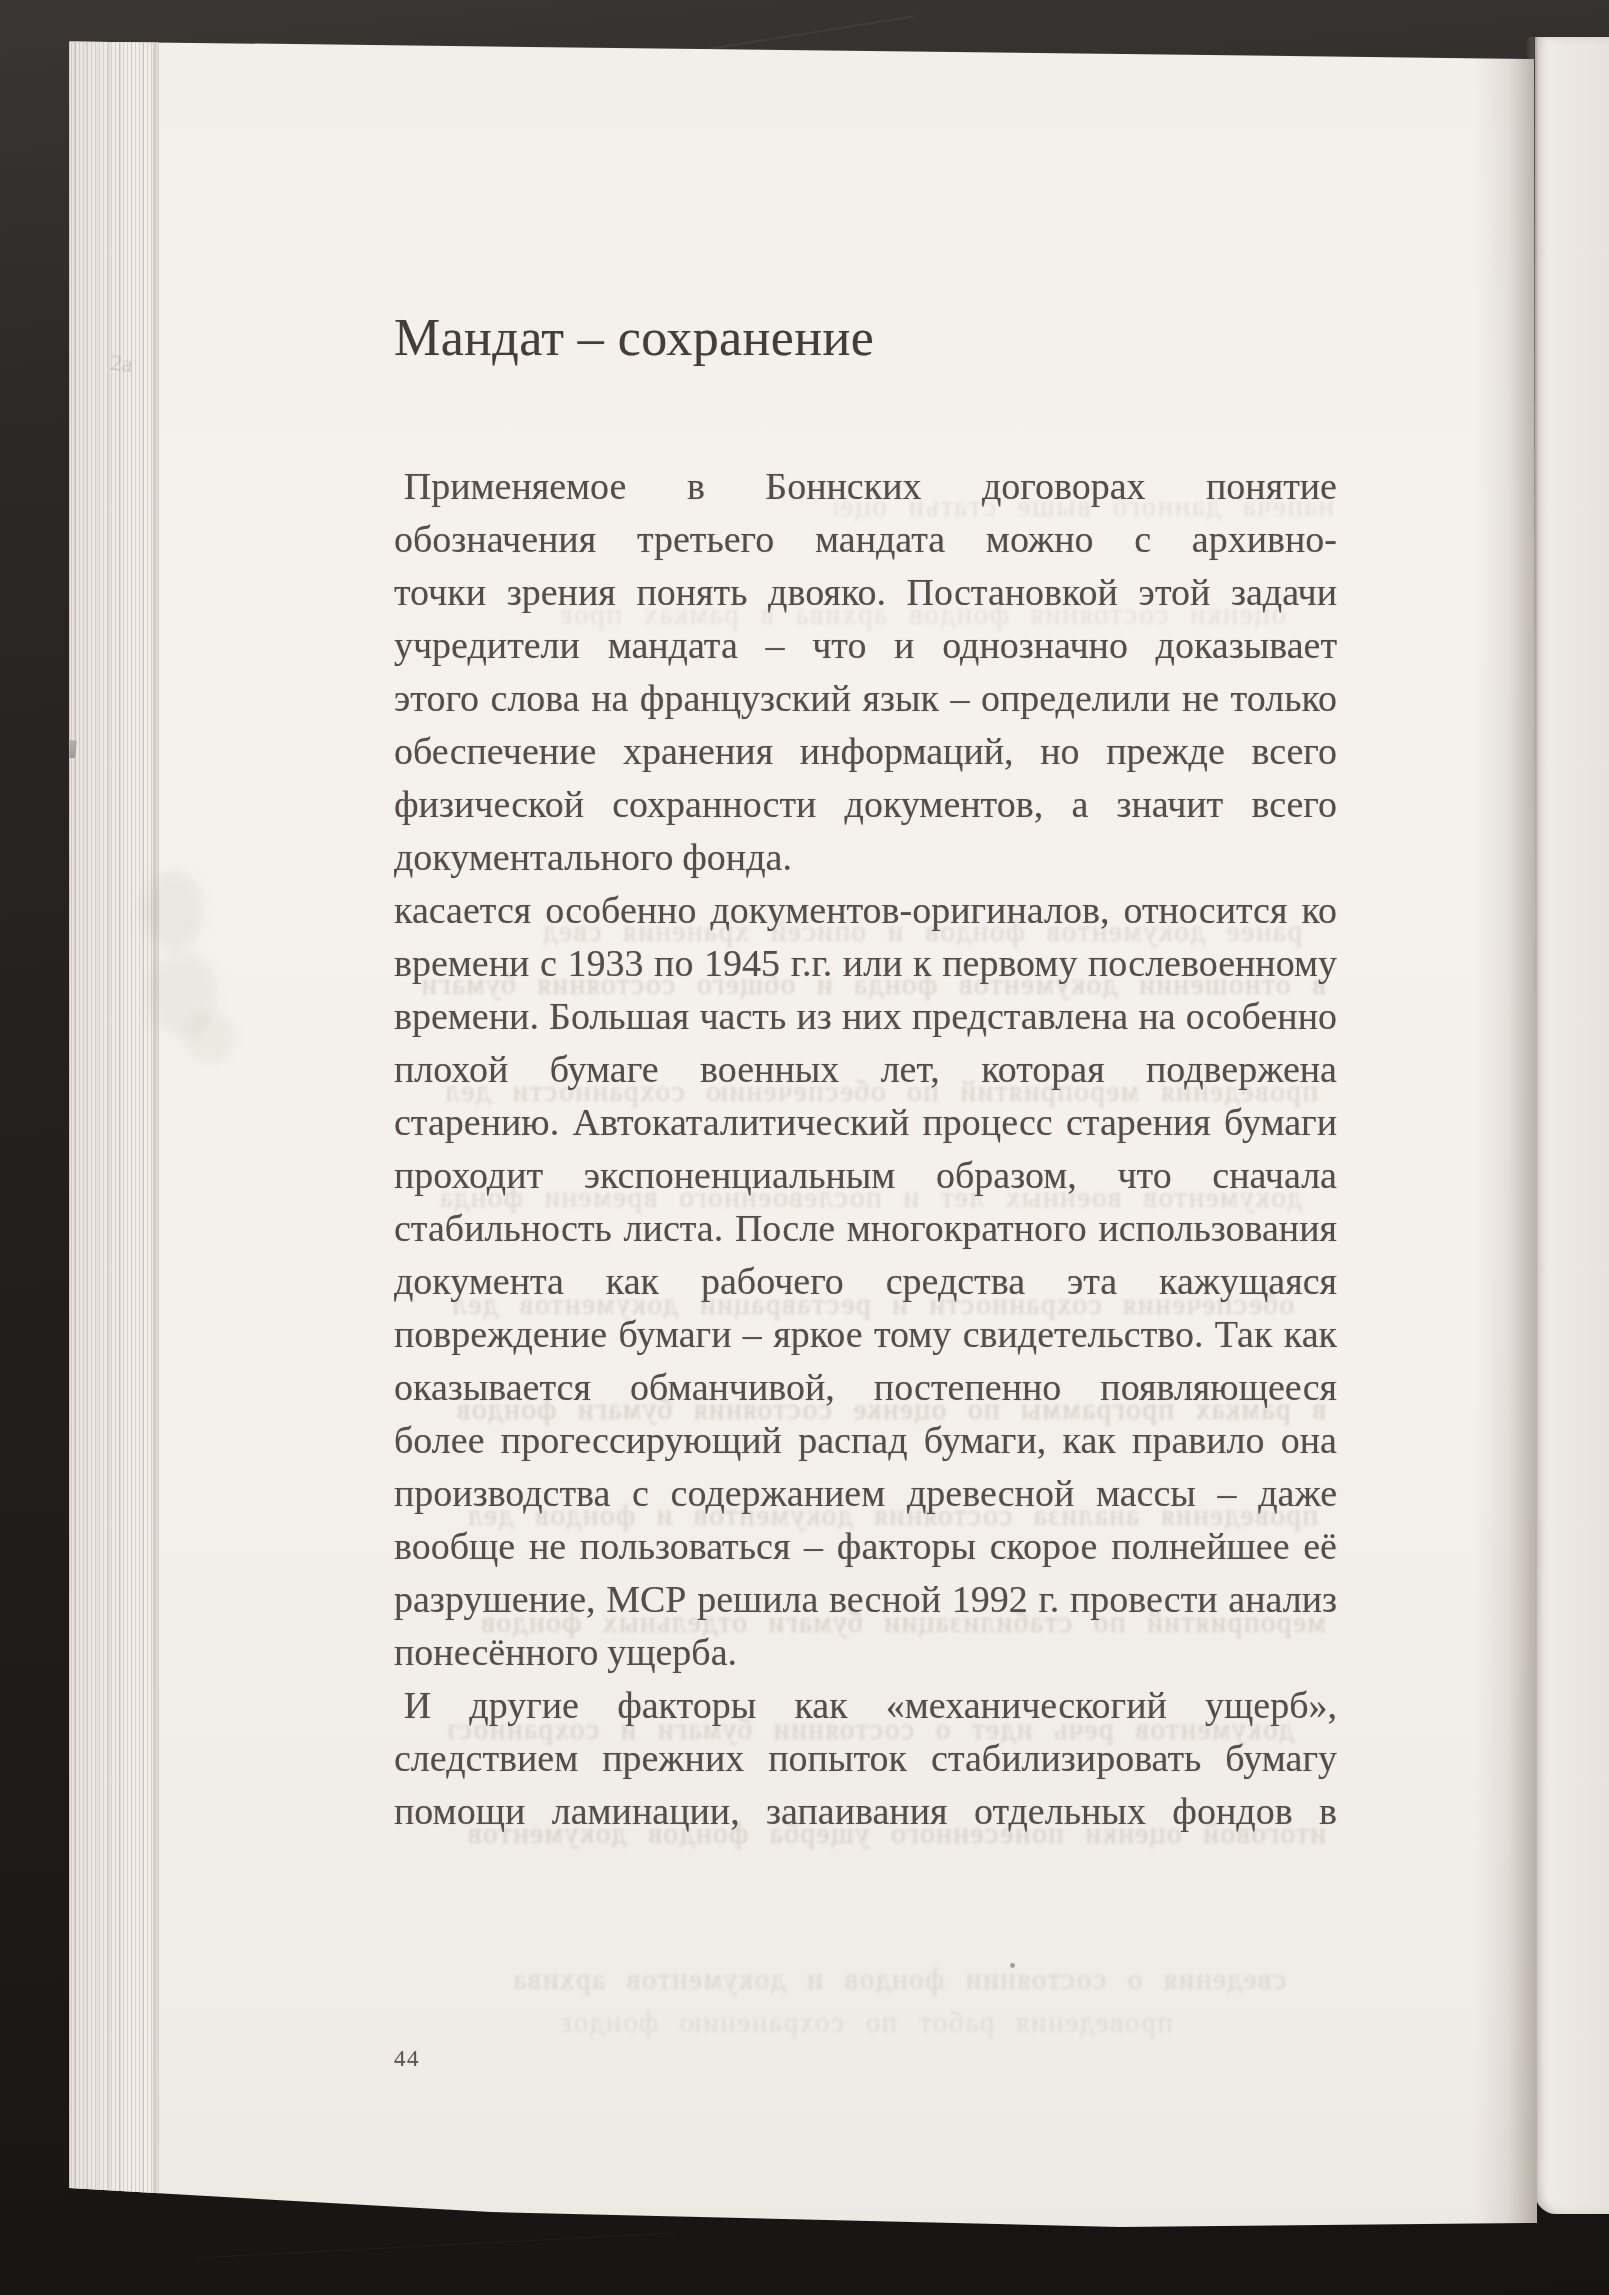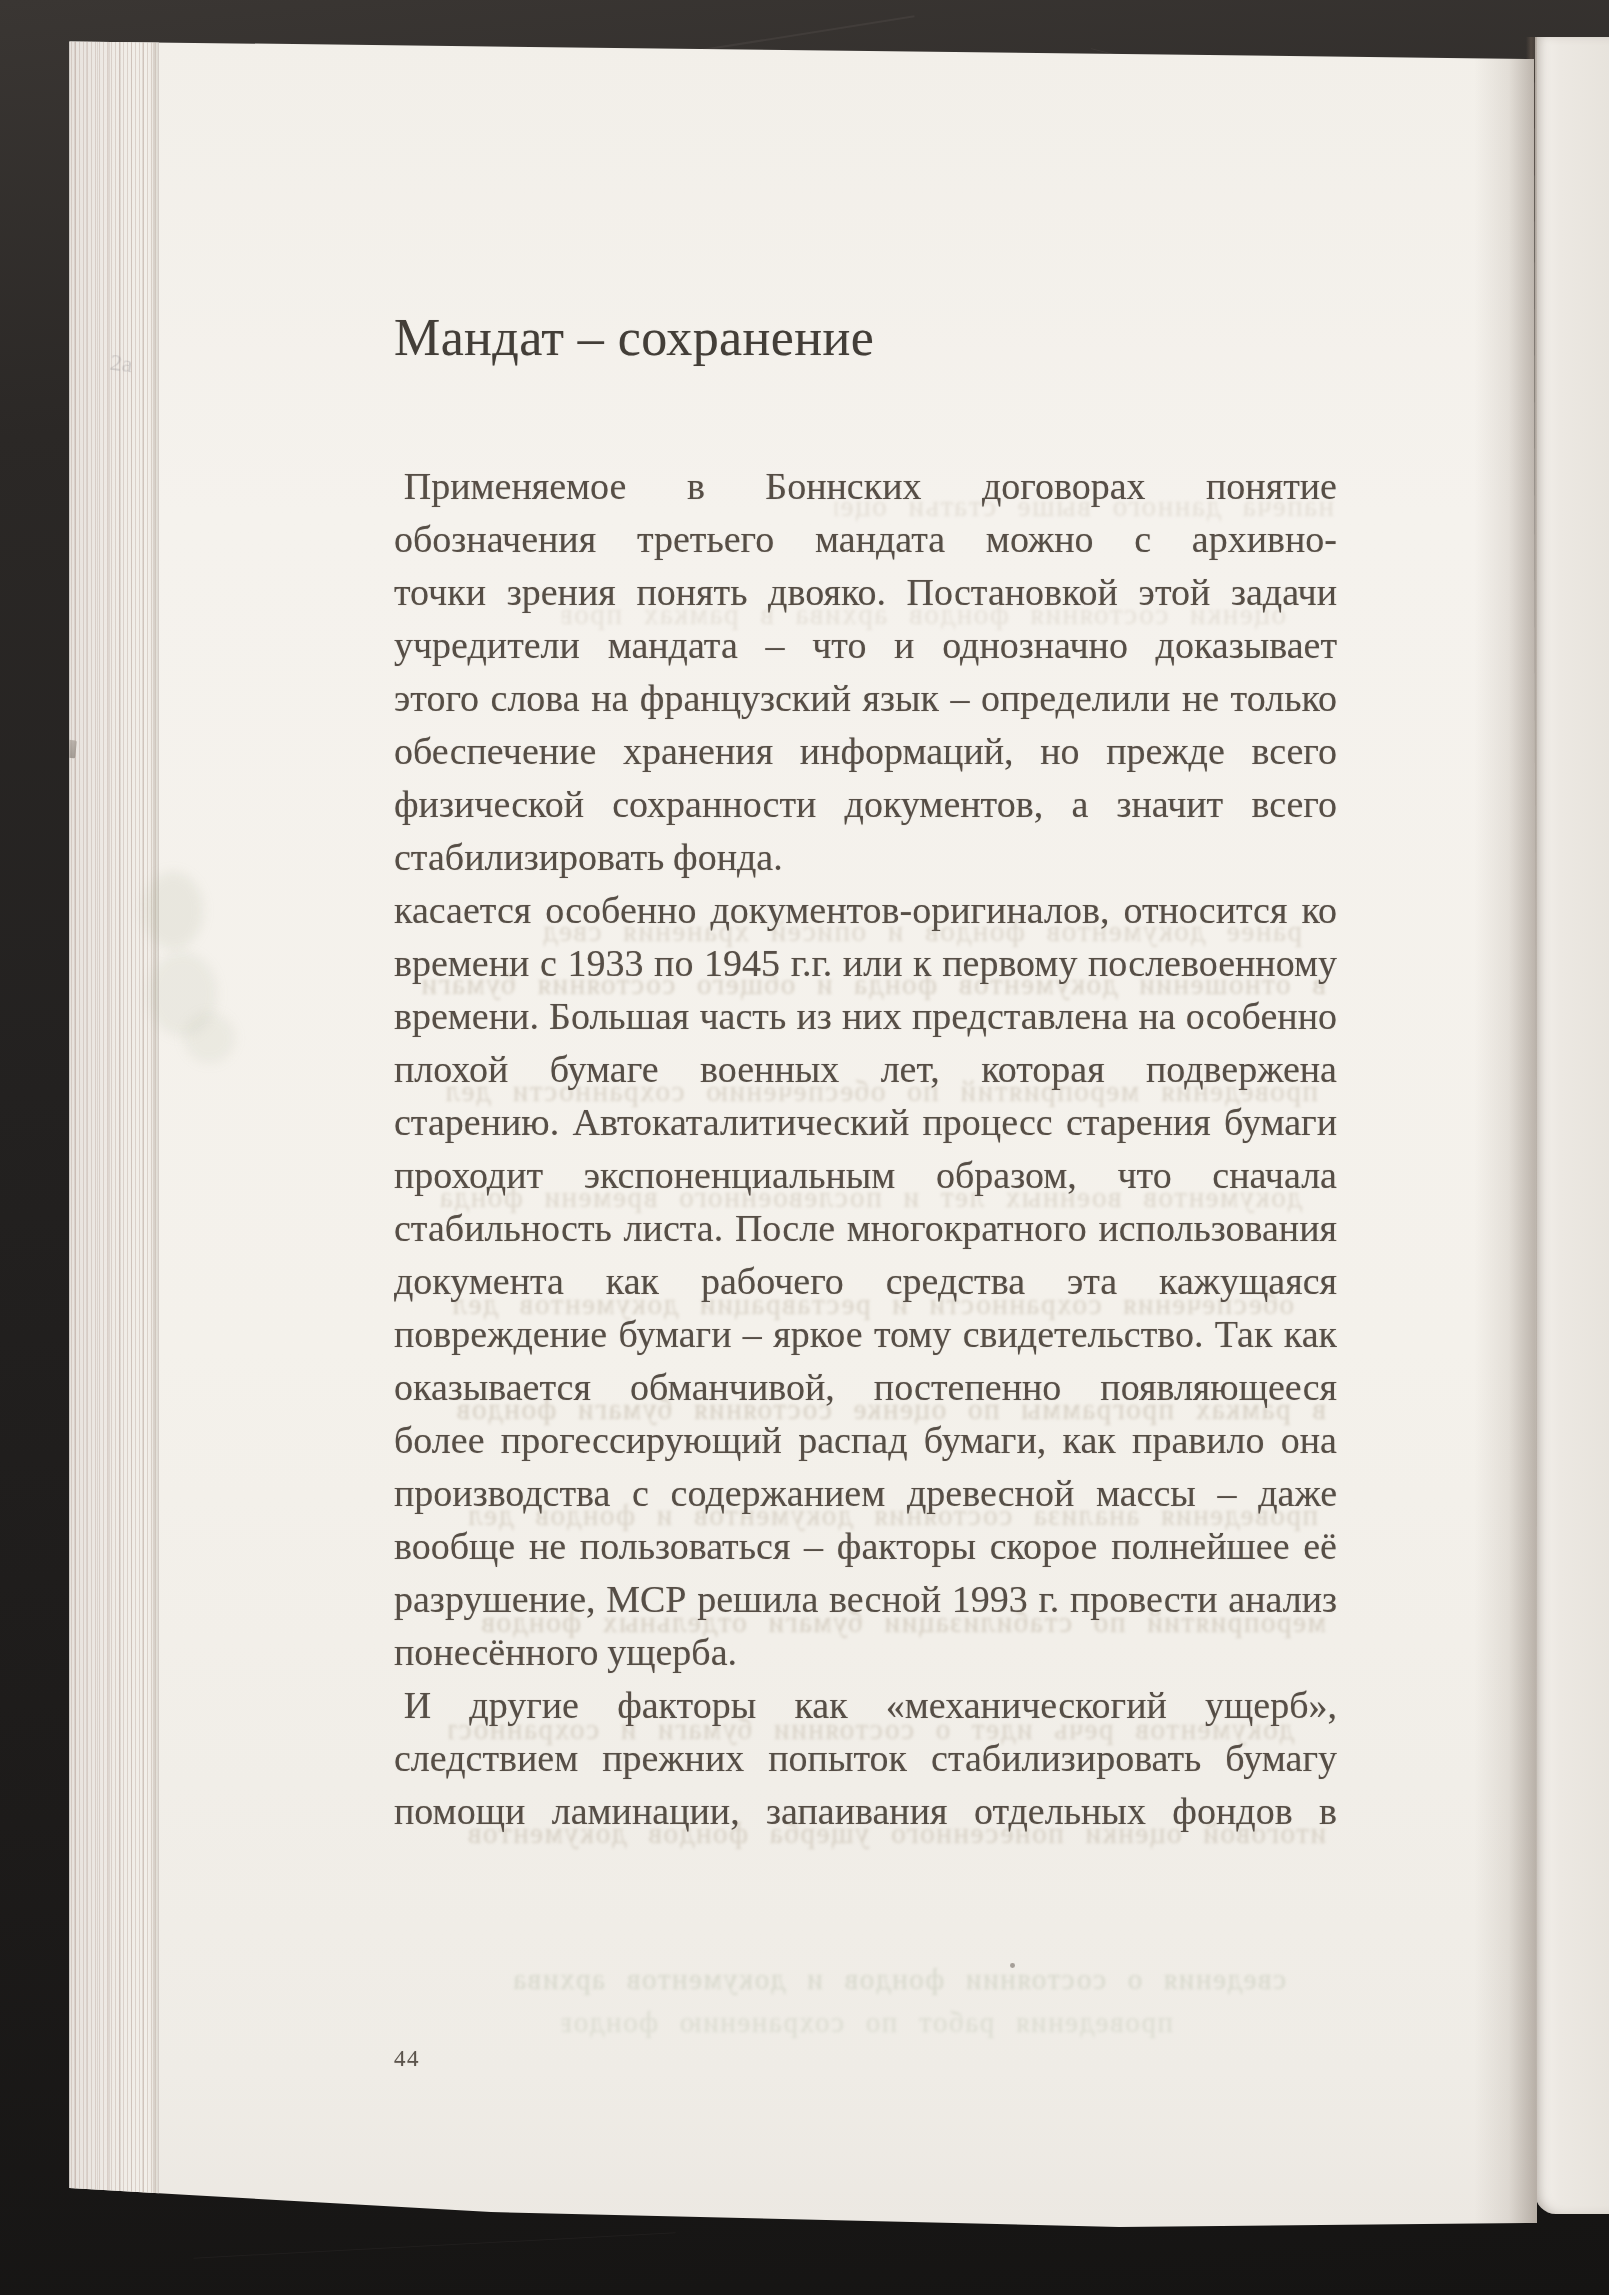--- a/index.html
+++ b/index.html
@@ -131,37 +131,37 @@
 
     <div class="body-text" id="body-text">
         <div>
           <div class="line first">Применяемое в Боннских договорах понятие «сохранение» для</div>
           <div class="line">обозначения третьего мандата можно с архивно-технической</div>
           <div class="line">точки зрения понять двояко. Постановкой этой задачи</div>
           <div class="line">учредители мандата – что и однозначно доказывает перевод</div>
           <div class="line">этого слова на французский язык – определили не только</div>
           <div class="line">обеспечение хранения информаций, но прежде всего</div>
           <div class="line">физической сохранности документов, а значит всего</div>
-          <div class="line end">стабилизировать фонда.</div>
+          <div class="line end">документального фонда.</div>
         </div>
         <div>
           <div class="line">касается особенно документов-оригиналов, относится ко</div>
           <div class="line">времени с 1933 по 1945 г.г. или к первому послевоенному</div>
           <div class="line">времени. Большая часть из них представлена на особенно</div>
           <div class="line">плохой бумаге военных лет, которая подвержена быстрому</div>
           <div class="line">старению. Автокаталитический процесс старения бумаги</div>
           <div class="line">проходит экспоненциальным образом, что сначала имитирует</div>
           <div class="line">стабильность листа. После многократного использования</div>
           <div class="line">документа как рабочего средства эта кажущаяся стабильность</div>
           <div class="line">повреждение бумаги – яркое тому свидетельство. Так как в</div>
           <div class="line">оказывается обманчивой, постепенно появляющееся</div>
           <div class="line">более прогессирующий распад бумаги, как правило она кислого</div>
           <div class="line">производства с содержанием древесной массы – даже если ею</div>
           <div class="line">вообще не пользоваться – факторы скорое полнейшее её</div>
-          <div class="line">разрушение, МСР решила весной 1993 г. провести анализ</div>
+          <div class="line">разрушение, МСР решила весной 1992 г. провести анализ</div>
           <div class="line end">понесённого ущерба.</div>
         </div>
         <div>
           <div class="line first">И другие факторы как «механическогий ущерб», явившийся</div>
           <div class="line">следствием прежних попыток стабилизировать бумагу при</div>
           <div class="line">помощи ламинации, запаивания отдельных фондов в</div>
         </div>
       </div>
 
     <div class="page-number">44</div>

